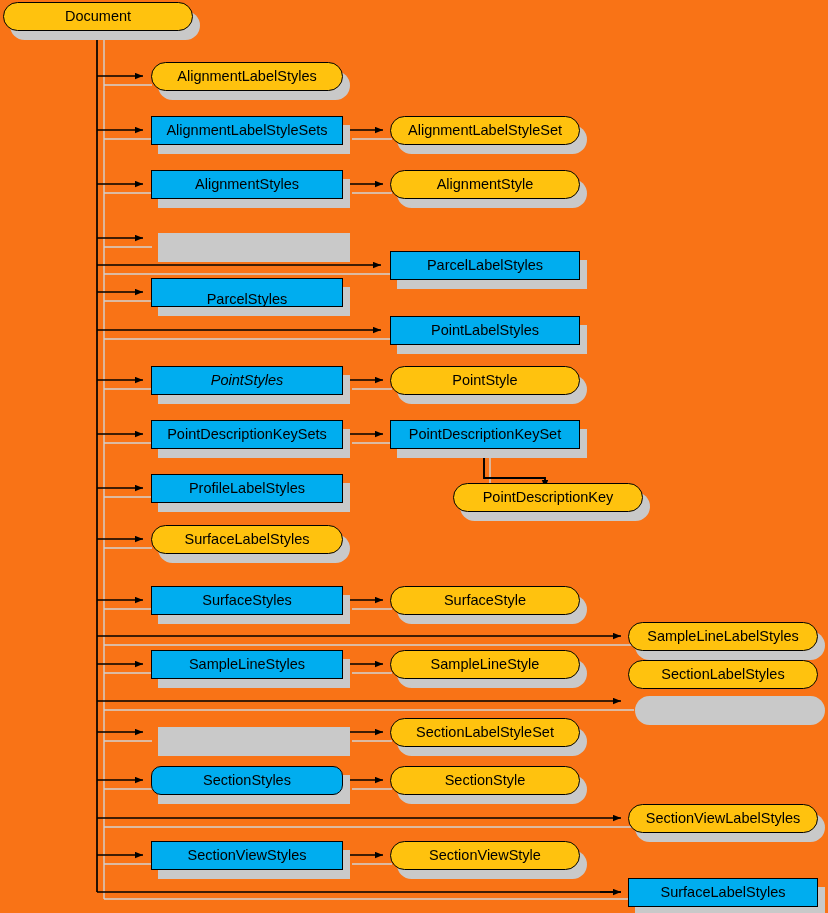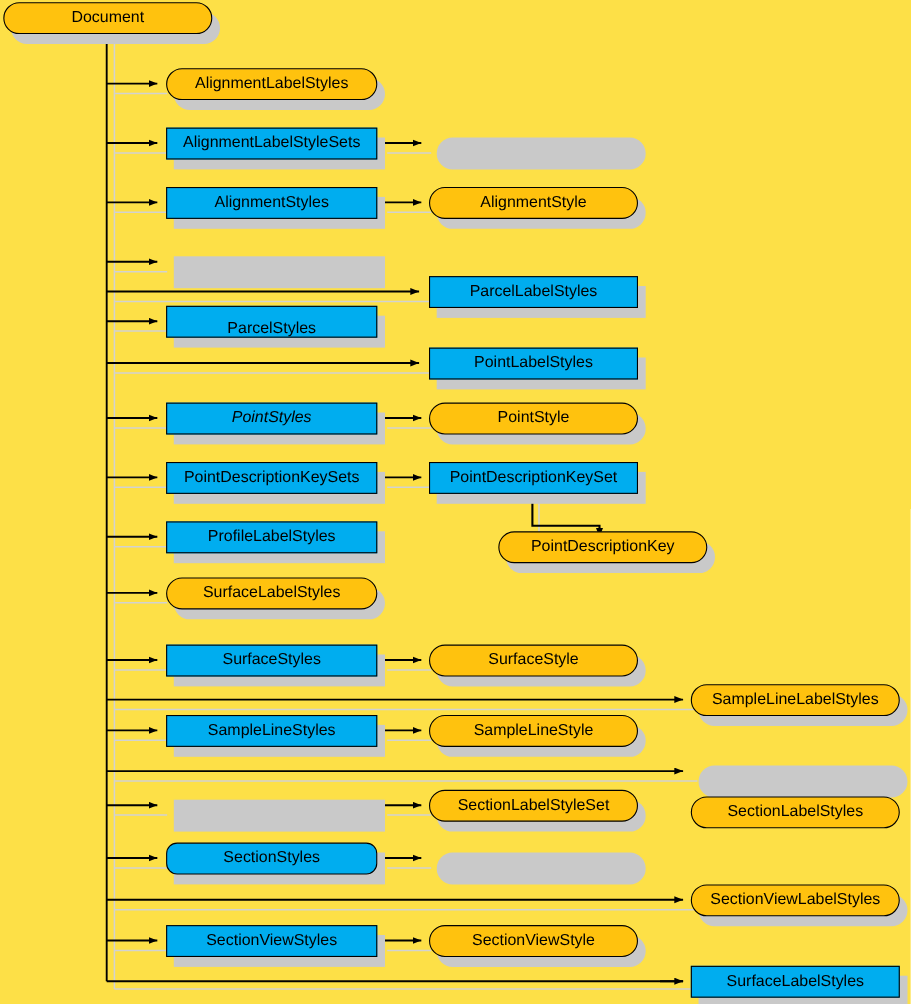--- a/index.html
+++ b/index.html
@@ -4,21 +4,21 @@
 <style>
   html,body{margin:0;padding:0;background:#ffffff;}
   body{
     font-family:"Liberation Sans","DejaVu Sans",sans-serif;
     -webkit-font-smoothing:antialiased;
   }
   #canvas{
     position:relative;
     width:828px;
     height:913px;
-    background:#fde047;
+    background:#f97316;
     overflow:hidden;
   }
   
   #wires{position:absolute;left:0;top:0;width:828px;height:913px;}
 
   
   .node{
     position:absolute;
     box-sizing:border-box;
     display:flex;
@@ -217,20 +217,23 @@
   <div class="node rect" style="left:151px; top:650px; width:192px;">
     <span class="lbl">SampleLineStyles</span>
   </div>
   <div class="node rect" style="left:151px; top:766px; width:192px;border-radius:10px;">
     <span class="lbl">SectionStyles</span>
   </div>
   <div class="node rect" style="left:151px; top:841px; width:192px;">
     <span class="lbl">SectionViewStyles</span>
   </div>
 
+  <div class="node round" style="left:390px; top:116px; width:190px;">
+    <span class="lbl">AlignmentLabelStyleSet</span>
+  </div>
   <div class="node round" style="left:390px; top:170px; width:190px;">
     <span class="lbl">AlignmentStyle</span>
   </div>
   <div class="node rect" style="left:390px; top:251px; width:190px;">
     <span class="lbl">ParcelLabelStyles</span>
   </div>
   <div class="node rect" style="left:390px; top:316px; width:190px;">
     <span class="lbl">PointLabelStyles</span>
   </div>
   <div class="node round" style="left:390px; top:366px; width:190px;">
@@ -244,28 +247,31 @@
   </div>
   <div class="node round" style="left:453px; top:483px; width:190px;">
     <span class="lbl">PointDescriptionKey</span>
   </div>
   <div class="node round" style="left:390px; top:650px; width:190px;">
     <span class="lbl">SampleLineStyle</span>
   </div>
   <div class="node round" style="left:390px; top:718px; width:190px;">
     <span class="lbl">SectionLabelStyleSet</span>
   </div>
+  <div class="node round" style="left:390px; top:766px; width:190px;">
+    <span class="lbl">SectionStyle</span>
+  </div>
   <div class="node round" style="left:390px; top:841px; width:190px;">
     <span class="lbl">SectionViewStyle</span>
   </div>
 
   <div class="node round" style="left:628px; top:622px; width:190px;">
     <span class="lbl">SampleLineLabelStyles</span>
   </div>
-  <div class="node round" style="left:628px; top:724px; width:190px;">
+  <div class="node round" style="left:628px; top:660px; width:190px;">
     <span class="lbl">SectionLabelStyles</span>
   </div>
   <div class="node round" style="left:628px; top:804px; width:190px;">
     <span class="lbl">SectionViewLabelStyles</span>
   </div>
   <div class="node rect" style="left:628px; top:878px; width:190px;">
     <span class="lbl">SurfaceLabelStyles</span>
   </div>
 
 </div>

